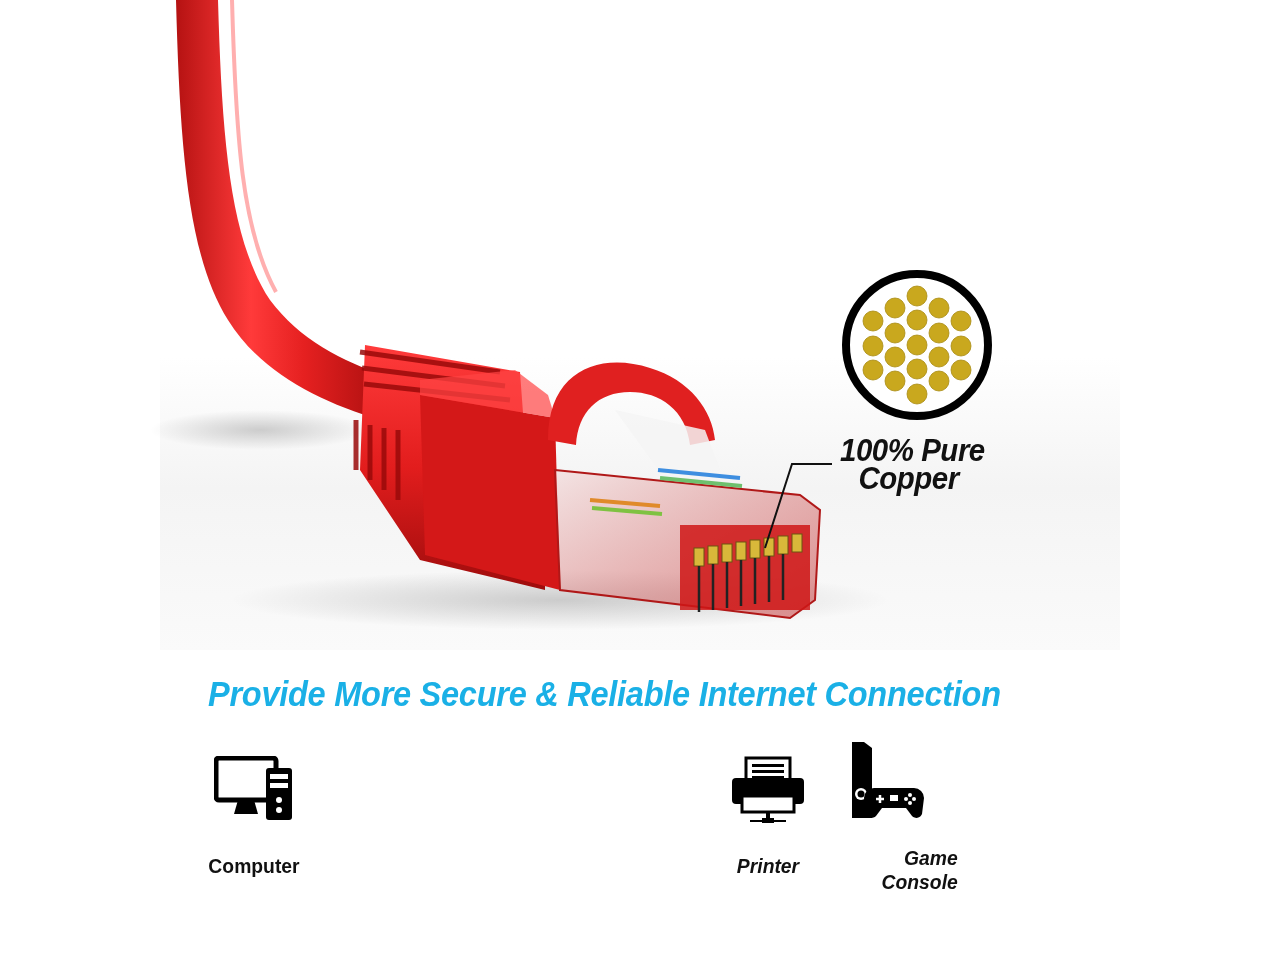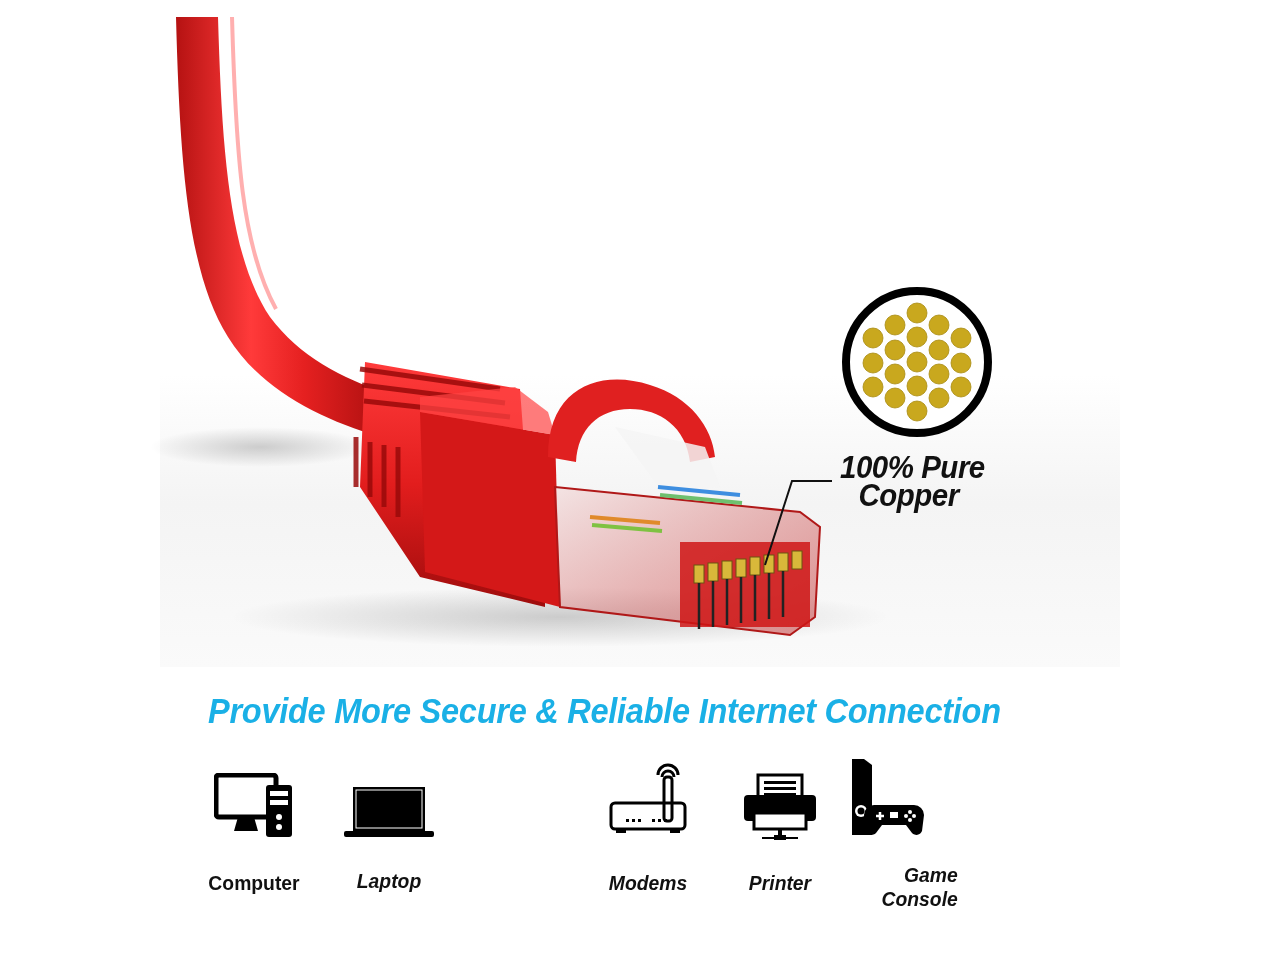--- a/index.html
+++ b/index.html
@@ -1,17 +1,17 @@
 <!DOCTYPE html>
 <html><head>
   <meta charset="utf-8">
   <style>
     html, body { margin:0; padding:0; }
     body { width:1280px; height:960px; background:#ffffff; position:relative; overflow:hidden; font-family:"Liberation Sans", sans-serif; }
-    .stage { position:absolute; left:0; top:17px; width:1280px; height:753px; }
+    .stage { position:absolute; left:0; top:0; width:1280px; height:753px; }
     .photo-area { position:absolute; left:160px; top:0; width:960px; height:650px;
       background:linear-gradient(180deg,#ffffff 0%,#ffffff 55%,#f4f4f4 75%,#fafafa 100%); }
     svg.cable { position:absolute; left:0; top:0; }
     .copper-badge { position:absolute; left:840px; top:268px; width:154px; height:154px; }
     .callout-text { position:absolute; left:840px; top:436px; font-style:italic; font-weight:bold; color:#111; font-size:32px; line-height:28px; letter-spacing:-0.5px; transform:scaleX(0.92); transform-origin:left top; }
     .callout-text .l2 { padding-left:20px; }
     .headline { position:absolute; left:208px; top:674px; width:870px; color:#1ab0e6; font-style:italic; font-weight:bold; font-size:35px; letter-spacing:-0.3px; transform:scaleX(0.93); transform-origin:left top; white-space:nowrap; }
     .devices { position:absolute; left:180px; top:740px; width:920px; height:160px; }
     .device { position:absolute; top:0; text-align:center; }
     .device svg { display:block; margin:0 auto; }
@@ -144,51 +144,24 @@
         <polygon points="24,44 40,44 44,58 20,58" fill="#000"></polygon>
         <rect x="52" y="12" width="26" height="52" rx="3" fill="#000"></rect>
         <rect x="56" y="18" width="18" height="5" fill="#fff"></rect>
         <rect x="56" y="27" width="18" height="5" fill="#fff"></rect>
         <circle cx="65" cy="44" r="3" fill="#fff"></circle>
           <circle cx="65" cy="54" r="3" fill="#fff"></circle>
       </svg>
       <div class="label upright" style="top:114px">Computer</div>
     </div>
 
-    <div class="device" style="left:164px;width:90px;">
-      <svg width="90" height="54" viewBox="0 0 90 54" style="margin-top:28px">
-        <rect x="9" y="2" width="72" height="44" fill="#000"></rect>
-        <rect x="12" y="5" width="66" height="38" fill="#000" stroke="#fff" stroke-width="1"></rect>
-        <rect x="0" y="46" width="90" height="6" rx="2" fill="#000"></rect>
-      </svg>
-      <div class="label" style="top:112px">Laptop</div>
-    </div>
 
 
-    <div class="device" style="left:428px;width:80px;">
-      <svg width="80" height="76" viewBox="0 0 80 76" style="margin-top:6px">
-        <path d="M50,12 a10,10 0 0 1 20,0" stroke="#000" stroke-width="3" fill="none"></path>
-        <path d="M54,14 a6,6 0 0 1 12,0" stroke="#000" stroke-width="3" fill="none"></path>
-        <rect x="56" y="14" width="8" height="44" rx="3" fill="none" stroke="#000" stroke-width="3"></rect>
-        <rect x="3" y="40" width="74" height="26" rx="4" fill="none" stroke="#000" stroke-width="3"></rect>
-        <rect x="8" y="66" width="10" height="4" fill="#000"></rect>
-          <rect x="62" y="66" width="10" height="4" fill="#000"></rect>
-        <g fill="#000">
-            <rect x="18" y="56" width="3" height="3"></rect>
-            <rect x="24" y="56" width="3" height="3"></rect>
-            <rect x="30" y="56" width="3" height="3"></rect>
-            <rect x="44" y="56" width="3" height="3"></rect>
-            <rect x="50" y="56" width="3" height="3"></rect>
-            <rect x="56" y="56" width="3" height="3"></rect>
-          </g>
-      </svg>
-      <div class="label" style="top:114px">Modems</div>
-    </div>
 
-    <div class="device" style="left:550px;width:76px;margin-left:12px;">
+    <div class="device" style="left:550px;width:76px;">
       <svg width="76" height="72" viewBox="0 0 76 72" style="margin-top:16px">
         <rect x="16" y="2" width="44" height="24" fill="#fff" stroke="#000" stroke-width="3"></rect>
         <g fill="#000">
             <rect x="22" y="8" width="32" height="3"></rect>
             <rect x="22" y="14" width="32" height="3"></rect>
             <rect x="22" y="20" width="32" height="3"></rect>
           </g>
         <rect x="2" y="22" width="72" height="26" rx="4" fill="#000"></rect>
         <rect x="12" y="40" width="52" height="16" fill="#fff" stroke="#000" stroke-width="3"></rect>
         <rect x="36" y="56" width="4" height="8" fill="#000"></rect>

